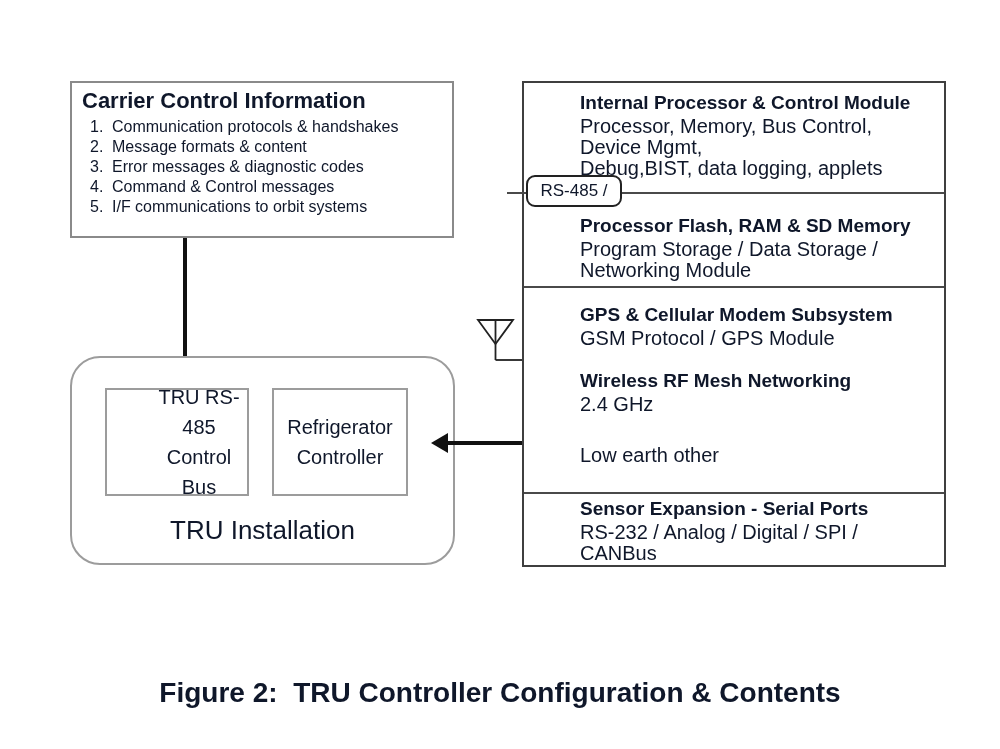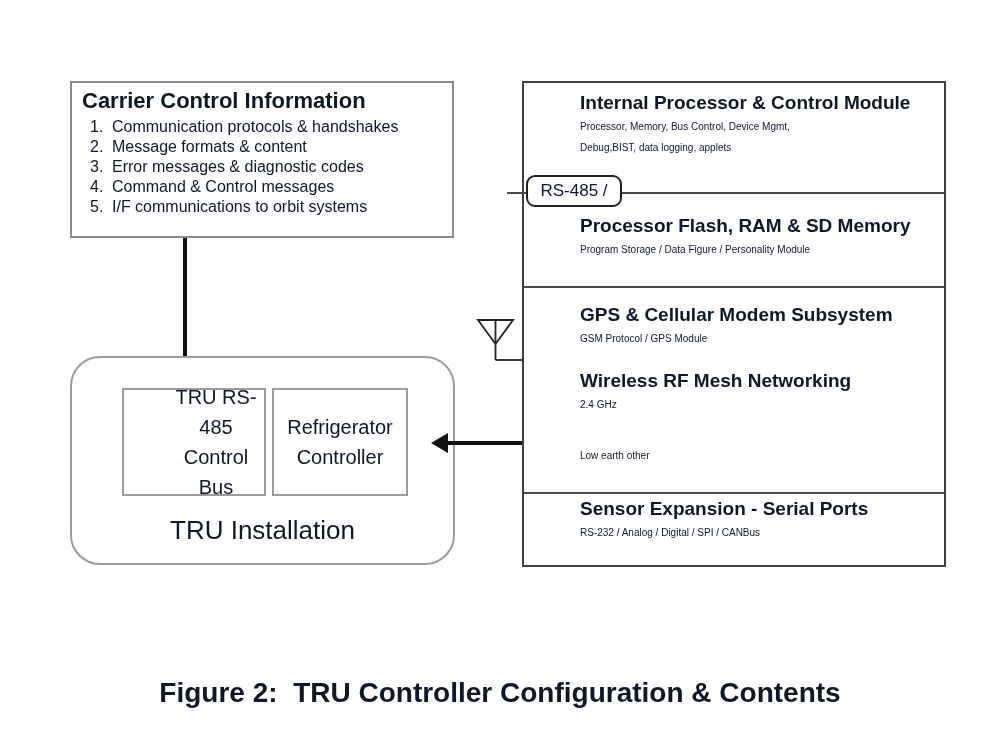--- a/index.html
+++ b/index.html
@@ -31,37 +31,37 @@
   
   .tru-container {
     position:absolute; left:70px; top:356px; width:385px; height:209px;
     border:2px solid #9c9c9c; border-radius:30px; box-sizing:border-box; background:#fff;
   }
   .tru-box {
     position:absolute; top:30px; height:108px; border:2px solid #9c9c9c; box-sizing:border-box;
     display:flex; align-items:center; justify-content:center; text-align:center;
     font-size:20px; line-height:30px; white-space:pre-line; background:#fff;
   }
-  .tru-box1 { left:50px;  width:144px;padding-left:44px; }
+  .tru-box1 { left:33px;  width:144px;padding-left:44px; }
   .tru-box2 { left:200px; width:136px; }
   .tru-label { position:absolute; left:0; right:0; top:157px; text-align:center; font-size:26px; }
 
   
   .antenna { position:absolute; left:468px; top:314px; }
 
   
   .controller-box {
     position:absolute; left:522px; top:81px; width:424px; height:486px;
     border:2px solid #3f3f3f; box-sizing:border-box; background:#fff;
   }
   .divider { position:absolute; left:0; right:0; height:2px; background:#4a4a4a; }
   .d1 { top:109px; } .d2 { top:203px; } .d3 { top:409px; }
   .sec { position:absolute; left:20px; right:8px;margin-left:36px; }
   .sec-title { font-size:19px; font-weight:bold; line-height:24px; }
-  .sec-sub { font-size:10px; line-height:21px; margin-top:1px; white-space:pre-line; }
+  .sec-sub { font-size:20px; line-height:21px; margin-top:1px; white-space:pre-line; }
   .rs485-stub { position:absolute; left:-17px; top:109px; width:22px; height:2px; background:#4a4a4a; z-index:1; }
   .rs485 {
     position:absolute; left:2px; top:92px; width:96px; height:32px;
     border:2px solid #222; border-radius:9px; background:#fff; box-sizing:border-box;
     display:flex; align-items:center; justify-content:center; font-size:17px; z-index:2;
   }
 
   
   .caption { position:absolute; left:0; right:0; top:677px; text-align:center;
     font-size:28px; font-weight:bold; white-space:pre-wrap; }
@@ -122,21 +122,21 @@
     <div class="rs485-stub"></div>
     <div class="rs485">RS-485 /</div>
 
     <div class="sec" style="top:8px">
       <div class="sec-title">Internal Processor &amp; Control Module</div>
       <div class="sec-sub">Processor, Memory, Bus Control, Device Mgmt,
 Debug,BIST, data logging, applets</div>
     </div>
     <div class="sec" style="top:131px">
       <div class="sec-title">Processor Flash, RAM &amp; SD Memory</div>
-      <div class="sec-sub">Program Storage / Data Figure / Personality Module</div>
+      <div class="sec-sub">Program Storage / Data Storage / Networking Module</div>
     </div>
     <div class="sec" style="top:220px">
       <div class="sec-title">GPS &amp; Cellular Modem Subsystem</div>
       <div class="sec-sub">GSM Protocol / GPS Module</div>
     </div>
     <div class="sec" style="top:286px">
       <div class="sec-title">Wireless RF Mesh Networking</div>
       <div class="sec-sub">2.4 GHz</div>
     </div>
     <div class="sec" style="top:361px">

